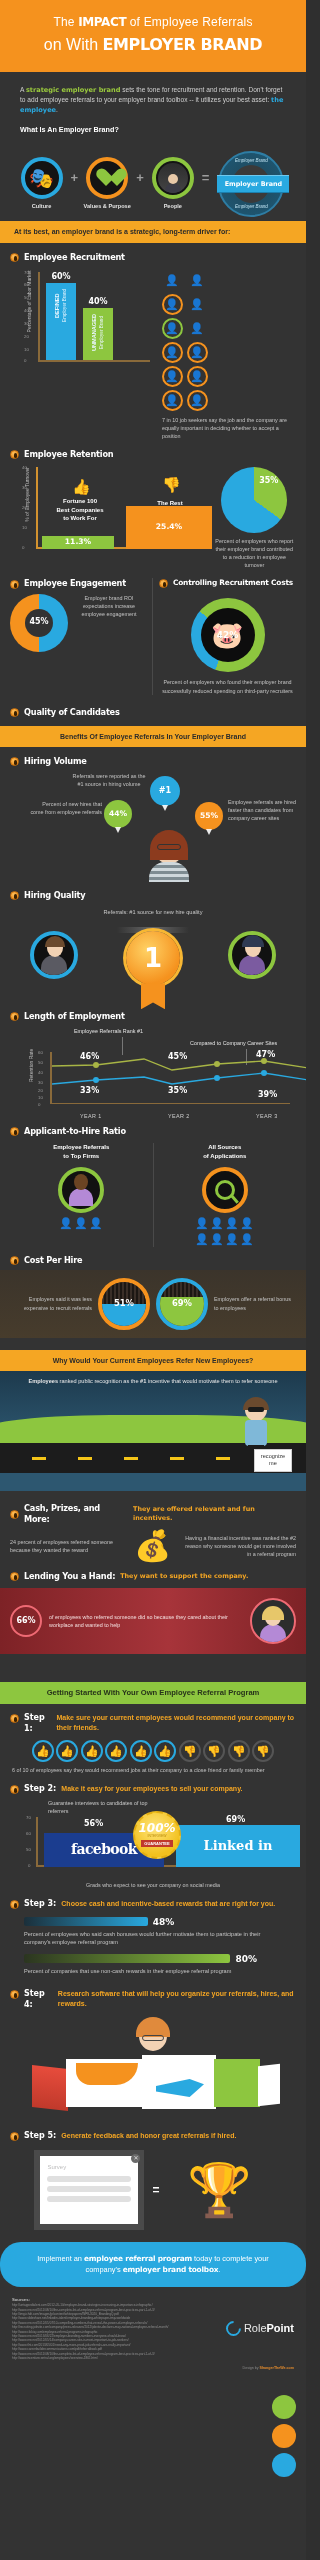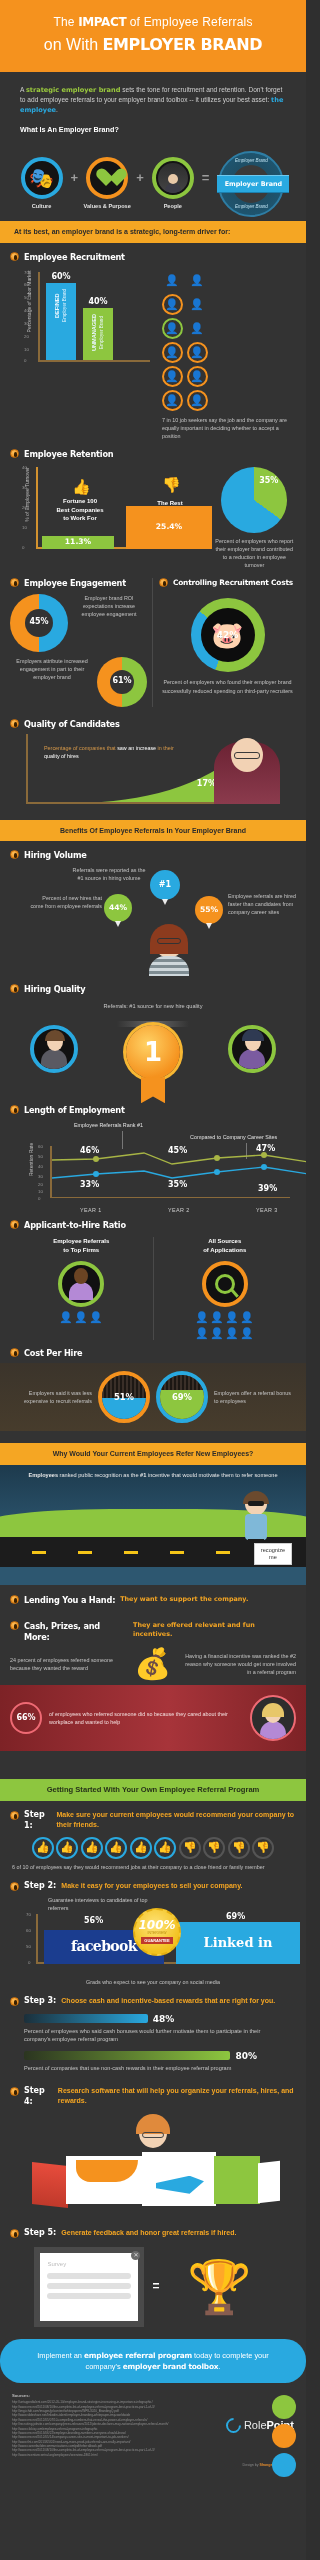--- a/index.html
+++ b/index.html
@@ -60,21 +60,21 @@
   
   .band { background:#f5a623; color:#2b2b2b; font-weight:bold; font-size:7px;
           padding:6px 14px; }
   .band.center { text-align:center; color:#2b2b2b; }
   .band-green { background:#8dc63f; color:#27331a; font-weight:bold; font-size:7.6px; padding:6px 14px; text-align:center; }
   .band-blue { background:#29a9e0; color:#ffffff; font-size:7.4px; padding:11px 30px; text-align:center; line-height:1.55;border-radius:21px;}
   .band-blue b { font-family:"DejaVu Sans", sans-serif; letter-spacing:-0.2px; }
 
   
   .sec { padding:9px 10px 0; }
-  .sechead { display:flex; gap:5px; margin-bottom:3px; }
+  .sechead { display:flex; align-items:center; gap:5px; margin-bottom:3px; }
   .bullet { width:9px;height:9px;border-radius:50%;background:radial-gradient(circle at 40% 35%,#ffc15c,#e07b0a);
             border:1px solid #c9700c; flex:none; position:relative;}
   .bullet:after{content:"";position:absolute;left:3px;top:2px;width:3px;height:5px;background:#3a2000;border-radius:2px;}
   .sectitle { font-family:"DejaVu Sans", sans-serif; font-weight:bold; color:#ffffff; font-size:8.2px; letter-spacing:-0.2px;}
   .secsub { color:#f5a623; font-weight:bold; font-size:7.2px; font-family:"DejaVu Sans",sans-serif; }
   .steptitle { font-family:"DejaVu Sans",sans-serif;font-weight:bold;color:#ffffff;font-size:8px; }
   .stepdesc { color:#f5a623;font-weight:bold;font-size:7px; }
 
   
   .row { display:flex; }
@@ -362,61 +362,40 @@
       <div class="sechead">
         <span class="bullet"></span>
         <span class="sectitle">Employee Engagement</span>
       </div>
       <div style="display:flex;align-items:flex-start;gap:3px;margin-top:4px">
         <div style="width:58px;height:58px;border-radius:50%;background:conic-gradient(#29a9e0 0deg 180deg,#f5921e 180deg 360deg);display:flex;align-items:center;justify-content:center">
           <div style="width:28px;height:28px;border-radius:50%;background:#333;display:flex;align-items:center;justify-content:center;color:#fff;font-weight:bold;font-size:8px;font-family:'DejaVu Sans',sans-serif">45%</div>
         </div>
         <div class="note" style="flex:1;text-align:center">Employer brand ROI expectations increase employee engagement</div>
       </div>
-      <div style="display:flex;align-items:flex-start;gap:3px;margin-top:5px">
-        <div class="note" style="flex:1;text-align:center">Employers attribute increased engagement in part to their employer brand</div>
-        <div style="width:50px;height:50px;border-radius:50%;background:conic-gradient(#8dc63f 0deg 180deg,#f5921e 180deg 360deg);display:flex;align-items:center;justify-content:center">
-          <div style="width:24px;height:24px;border-radius:50%;background:#333;display:flex;align-items:center;justify-content:center;color:#fff;font-weight:bold;font-size:8px;font-family:'DejaVu Sans',sans-serif">61%</div>
-        </div>
-      </div>
     </div>
     <div style="flex:1;padding-left:2px">
       <div class="sechead">
         <span class="bullet"></span>
         <span class="sectitle" style="font-size:7.4px">Controlling Recruitment Costs</span>
       </div>
       <div class="donut" style="margin-top:10px">
         <div class="in">
           <span class="pig">🐷</span>
           <span style="position:relative;z-index:2">42%</span>
         </div>
       </div>
       <div class="note" style="text-align:center;margin-top:6px">Percent of employers who found their employer brand successfully reduced spending on third-party recruiters</div>
     </div>
   </div>
 
   <div class="sec" style="padding-top:12px">
     <div class="sechead">
       <span class="bullet"></span>
       <span class="sectitle">Quality of Candidates</span>
-    </div>
-    <div class="areachart">
-      <div style="position:absolute;left:20px;top:10px;font-size:5.4px;line-height:1.5;width:130px">
-        <span style="color:#d89a4a">Percentage of companies that </span><span style="color:#ffffff">saw an increase</span><span style="color:#d89a4a"> in their </span><span style="color:#ffffff">quality of hires</span>
-      </div>
-      <svg width="250" height="78" style="position:absolute;left:28px;top:0">
-        <path d="M0,70 C80,70 150,58 200,8 L200,70 Z" fill="#8dc63f"></path>
-      </svg>
-      <div style="position:absolute;left:2px;top:0;bottom:8px;width:1.5px;background:#8a6a3a"></div>
-      <div style="position:absolute;left:2px;right:10px;bottom:8px;height:1.5px;background:#8a6a3a"></div>
-      <div style="position:absolute;right:72px;bottom:22px;color:#fff;font-weight:bold;font-size:8px;font-family:'DejaVu Sans',sans-serif">17%</div>
-      <div style="position:absolute;right:8px;bottom:8px;width:66px;height:62px;border-radius:26px 26px 0 0;background:linear-gradient(#6b2233,#8b3b4d)">
-        <div style="position:absolute;left:50%;top:-4px;margin-left:-16px;width:32px;height:34px;border-radius:50%;background:#f2d2b4"></div>
-        <div style="position:absolute;left:50%;top:10px;margin-left:-13px;width:26px;height:7px;border:1.4px solid #3a3a3a;border-radius:3px"></div>
-      </div>
     </div>
   </div>
 
   <div class="band center" style="margin-top:8px">Benefits Of Employee Referrals In Your Employer Brand</div>
 
   <div class="sec">
     <div class="sechead">
       <span class="bullet"></span>
       <span class="sectitle">Hiring Volume</span>
     </div>
@@ -597,38 +576,38 @@
     <div style="position:absolute;right:36px;top:28px;width:28px;height:74px">
       <div style="position:absolute;left:3px;top:0;width:22px;height:22px;border-radius:50%;background:#f2d2b4"></div>
       <div style="position:absolute;left:1px;top:-2px;width:26px;height:13px;border-radius:13px 13px 0 0;background:#6b4a2e"></div>
       <div style="position:absolute;left:6px;top:8px;width:16px;height:5px;background:#1a1a1a;border-radius:2px"></div>
       <div style="position:absolute;left:3px;top:21px;width:22px;height:26px;background:#7fb8d8;border-radius:4px"></div>
       <div style="position:absolute;left:6px;top:46px;width:16px;height:26px;background:#1c1c1c"></div>
     </div>
     <div class="sign">recognize me</div>
   </div>
 
-  <div class="sec" style="padding-top:10px">
-    <div class="sechead">
-      <span class="bullet"></span>
-      <span class="sectitle">Lending You a Hand:</span>
-      <span class="secsub" style="font-size:6.4px">They want to support the company.</span>
-    </div>
-  </div>
-
   <div class="sec" style="padding-top:12px">
     <div class="sechead">
       <span class="bullet"></span>
       <span class="sectitle">Cash, Prizes, and More:</span>
       <span class="secsub" style="font-size:6.4px">They are offered relevant and fun incentives.</span>
     </div>
     <div style="display:flex;align-items:center;gap:6px;margin-top:6px">
       <div class="note" style="flex:1">24 percent of employees referred someone because they wanted the reward</div>
       <div style="width:46px;text-align:center;font-size:30px;line-height:1">💰</div>
       <div class="note" style="flex:1;text-align:right">Having a financial incentive was ranked the #2 reason why someone would get more involved in a referral program</div>
+    </div>
+  </div>
+
+  <div class="sec" style="padding-top:10px">
+    <div class="sechead">
+      <span class="bullet"></span>
+      <span class="sectitle">Lending You a Hand:</span>
+      <span class="secsub" style="font-size:6.4px">They want to support the company.</span>
     </div>
   </div>
   <div class="red-band" style="margin-top:6px">
     <div class="red-circ">66%</div>
     <div class="note" style="flex:1;color:#f3dede">of employees who referred someone did so because they cared about their workplace and wanted to help</div>
     <div style="width:46px;height:46px;border-radius:50%;border:2px solid #ef6a74;background:#2d2d2d;display:flex;align-items:flex-end;justify-content:center;overflow:hidden;flex:none">
       <span style="width:26px;height:18px;background:#b489d6;border-radius:13px 13px 0 0;position:relative;display:block">
         <span style="position:absolute;left:5px;top:-15px;width:16px;height:17px;border-radius:50%;background:#f2d2b4;display:block"></span>
         <span style="position:absolute;left:2px;top:-18px;width:22px;height:14px;border-radius:11px 11px 0 0;background:#e7c76a;display:block"></span>
       </span>

